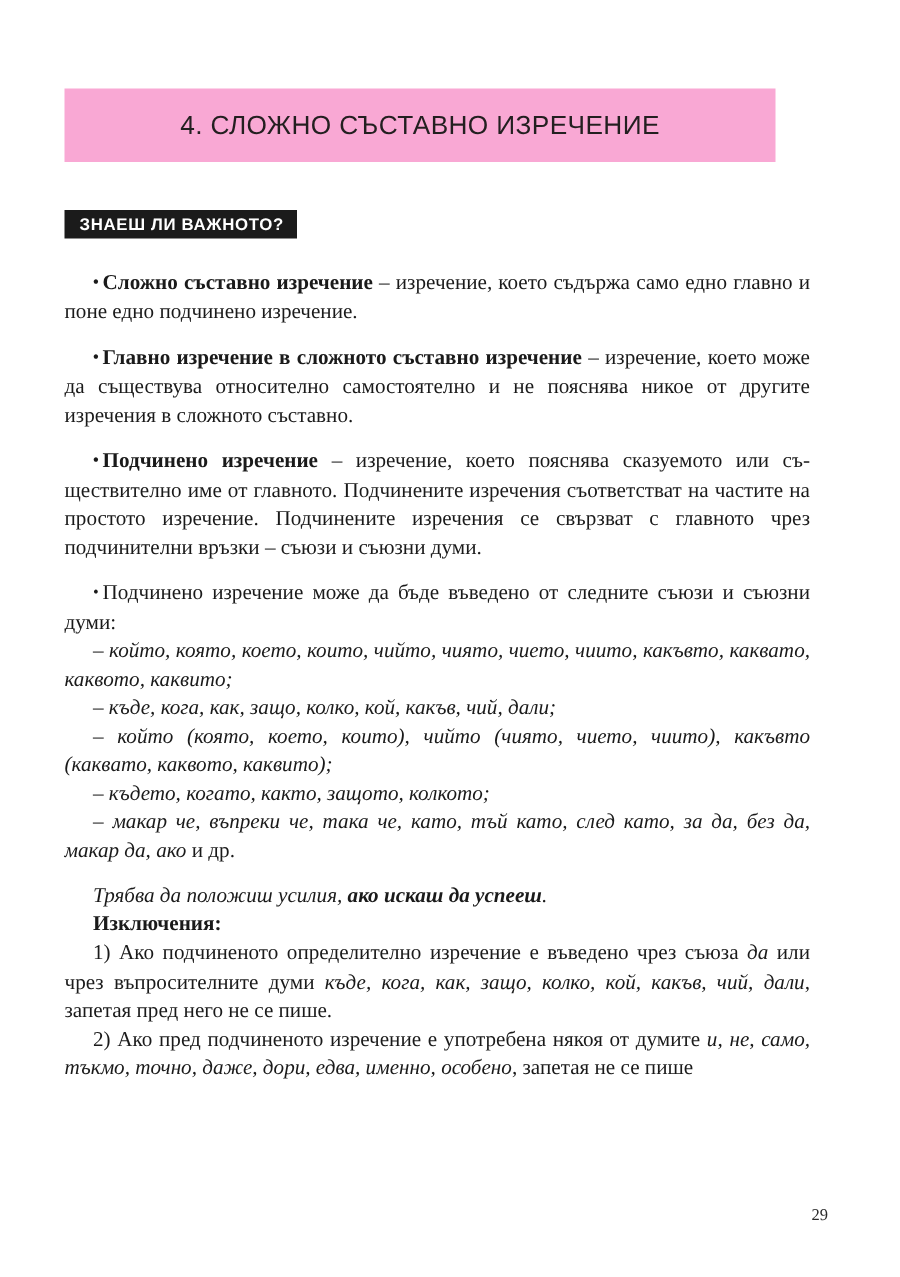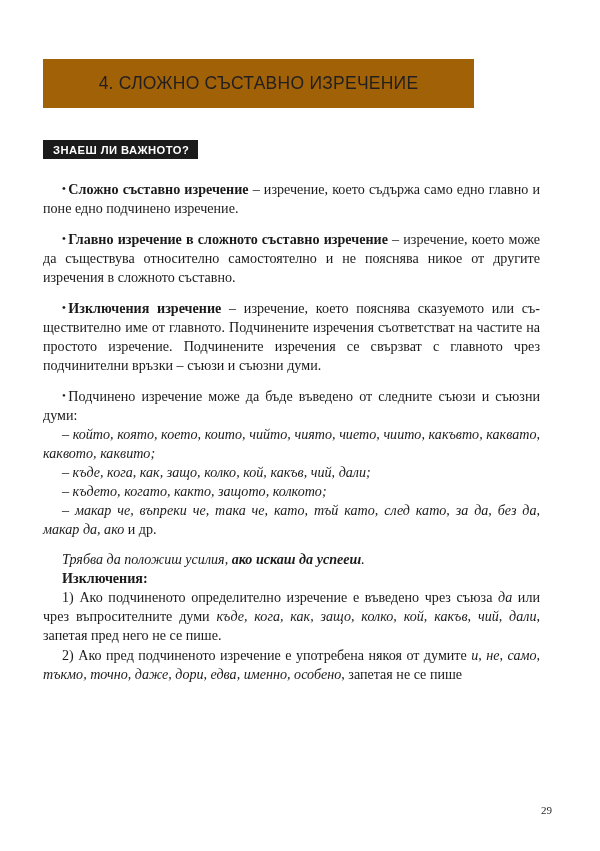--- a/index.html
+++ b/index.html
@@ -23,23 +23,23 @@
     width: 600px;
     height: 851px;
     box-sizing: border-box;
   }
 
   
   .header-band {
     position: absolute;
     left: 43px;
     top: 59px;
-    width: 431px;
+    width: 474px;
     height: 49px;
-    background: #a16207;
+    background: #f9a8d4;
     display: flex;
     align-items: center;
     justify-content: center;
   }
   .header-title {
     font-family: "Liberation Sans", "DejaVu Sans", sans-serif;
     font-size: 17.5px;
     font-weight: 400;
     letter-spacing: 0.25px;
     color: #231f20;
@@ -155,34 +155,37 @@
 
     <p class="para">
       <span class="bullet bullet-strong">•</span><b>Сложно съставно изречение</b> <span>–</span><span> изречение, което съдържа само едно главно и поне едно подчинено изречение.</span>
     </p>
 
     <p class="para">
       <span class="bullet bullet-strong">•</span><b>Главно изречение в сложното съставно изречение</b> <span>–</span><span> изречение, което може да съществува относително самостоятелно и не поясня­ва никое от дру­гите изречения в сложното съставно.</span>
     </p>
 
     <p class="para">
-      <span class="bullet bullet-strong">•</span><b>Изключения изречение</b> <span>–</span><span> изречение, което пояснява сказуемото или съ­ществително име от главното. Подчинените изречения съответстват на час­тите на простото изречение. Подчинените изречения се свързват с главното чрез подчинителни връзки – съюзи и съюзни думи.</span>
+      <span class="bullet bullet-strong">•</span><b>Подчинено изречение</b> <span>–</span><span> изречение, което пояснява сказуемото или съ­ществително име от главното. Подчинените изречения съответстват на час­тите на простото изречение. Подчинените изречения се свързват с главното чрез подчинителни връзки – съюзи и съюзни думи.</span>
     </p>
 
     <p class="para tight">
       <span class="bullet">•</span><span>Подчинено изречение може да бъде въведено от следните съюзи и съюз­ни думи:</span>
     </p>
 
     <p class="subitem">
       <span>–</span> <span>който, която, което, които, чийто, чиято, чието, чиито, какъвто, каквато, каквото, каквито;</span>
     </p>
     <p class="subitem">
       <span>–</span> <span>къде, кога, как, защо, колко, кой, какъв, чий, дали;</span>
     </p>
     <p class="subitem">
+      <span>–</span> <span>който (която, което, които), чийто (чиято, чието, чиито), какъвто (каквато, каквото, каквито);</span>
+    </p>
+    <p class="subitem">
       <span>–</span> <span>където, когато, както, защото, колкото;</span>
     </p>
     <p class="subitem">
       <span>–</span> <span>макар че, въпреки че, така че, като, тъй като, след като, за да, без да, макар да, ако</span><span class="roman"> и др.</span>
     </p>
 
     <div class="spacer-sm"></div>
 
 
     <p class="example">

